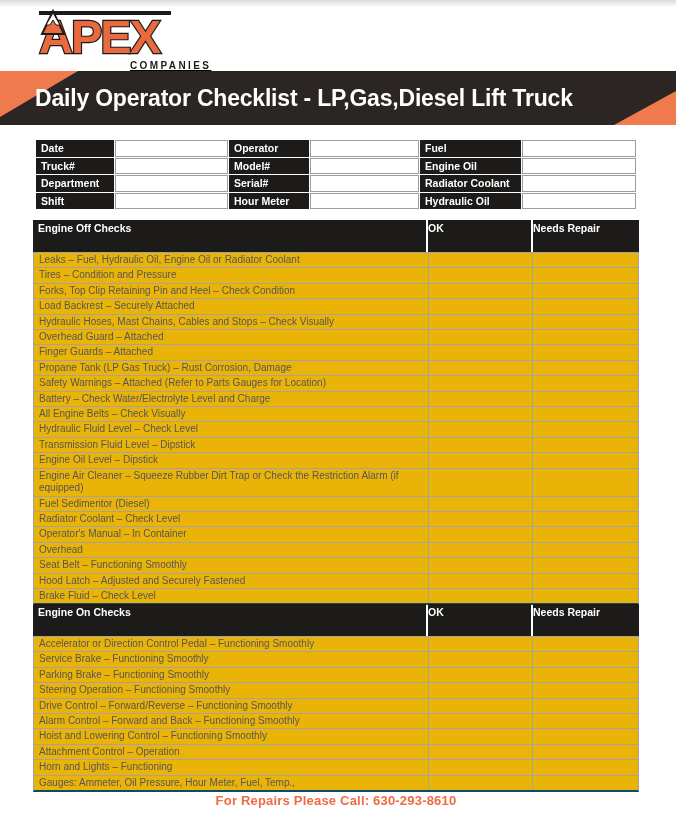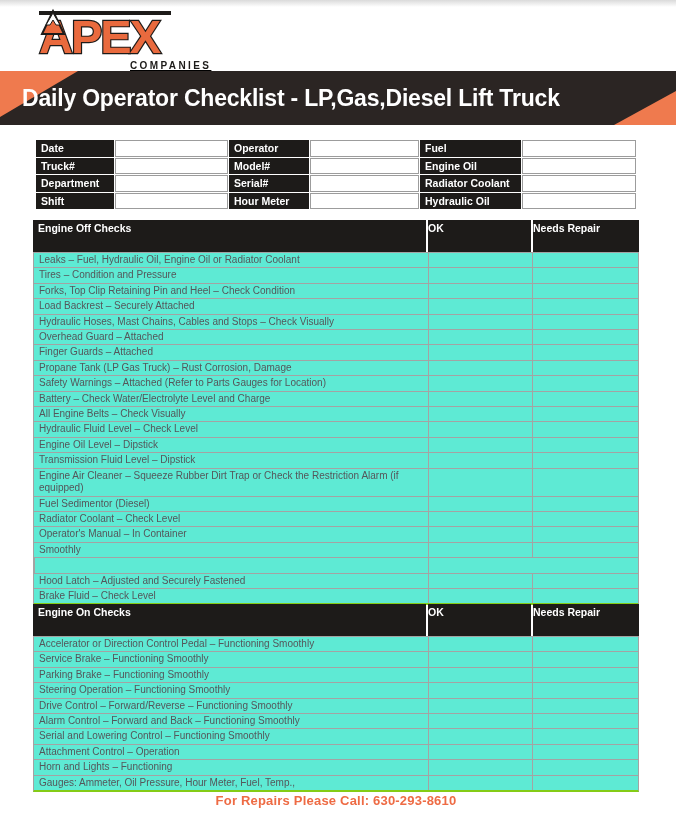--- a/index.html
+++ b/index.html
@@ -11,42 +11,42 @@
     background:linear-gradient(#dadada,#ffffff);}
   
   .logo{position:absolute;left:36px;top:8px;width:140px;text-decoration:underline;}
   .logo-companies{display:flex;align-items:center;gap:4px;margin-top:0px;margin-left:2px;}
   .logo-companies .dash{width:25px;height:3px;background:var(--header_bg,#1d1b19);}
   .logo-companies span{font-size:10px;font-weight:bold;letter-spacing:2.4px;
     color:var(--header_bg,#1d1b19);white-space:nowrap;margin-left:44px;}
   
   .banner{position:absolute;top:71px;left:0;width:676px;height:54px;
     background:var(--banner_bg,#2b2523);}
-  .banner h1{margin:0;position:absolute;left:22px;top:0;height:54px;line-height:55px;
+  .banner h1{margin:0;position:absolute;left:35px;top:0;height:54px;line-height:55px;
     font-size:23px;color:#ffffff;font-weight:bold;letter-spacing:-0.2px;white-space:nowrap;}
   .tri-tl{position:absolute;top:0;left:0;width:0;height:0;
     border-top:46px solid var(--accent_orange,#ef7a4e);border-right:78px solid transparent;}
   .tri-br{position:absolute;bottom:0;right:0;width:0;height:0;
     border-bottom:34px solid var(--accent_orange,#ef7a4e);border-left:62px solid transparent;}
   
   .info-form{position:absolute;left:36px;top:140px;display:grid;
     grid-template-columns:78px 113px 80px 109px 101px 114px;gap:1px;}
   .f-label{background:var(--header_bg,#1d1b19);color:#fff;font-size:10.5px;font-weight:bold;
     height:16.5px;line-height:16.5px;padding-left:5px;box-sizing:border-box;white-space:nowrap;}
   .f-value{background:#fff;border:1px solid #9c9c9c;height:16.5px;box-sizing:border-box;}
   
   .check-table{position:absolute;left:33px;width:606px;}
   .t1{top:220px;} .t2{top:604px;}
   .t-head{display:grid;grid-template-columns:393px 103px 106px;column-gap:2px;height:32px;}
   .t-h-cell{background:var(--header_bg,#1d1b19);color:#fff;font-size:10.5px;font-weight:bold;
     line-height:17px;white-space:nowrap;}
   .t-h-title{padding-left:5px;}
   .t-h-ok,.t-h-nr{text-align:left;}
   .t-body{width:606px;box-sizing:border-box;border:1px solid var(--border_gray,#a3a3a3);
-    border-bottom:2px solid #84cc16;background:#5eead4;}
+    border-bottom:2px solid #0c4a6e;background:#eab308;}
   .t-row{display:grid;grid-template-columns:394px 104px 106px;
     border-bottom:1px solid var(--border_gray,#a3a3a3);min-height:14.4px;}
   .t-row:last-child{border-bottom:none;}
   .t-cell{box-sizing:border-box;display:flex;align-items:center;}
   .t-desc{padding:1px 4px 1px 5px;font-size:10px;line-height:12.4px;
     color:var(--row_text,#55565a);}
   .t-ok,.t-nr{border-left:1px solid var(--border_gray,#a3a3a3);}
   
   .repairs-footer{position:absolute;left:33px;top:793px;width:606px;text-align:center;
     font-size:13px;font-weight:bold;letter-spacing:0.2px;color:var(--footer_orange,#ee6b44);
@@ -165,55 +165,56 @@
         <div class="t-cell t-desc">All Engine Belts – Check Visually</div>
         <div class="t-cell t-ok"></div>
         <div class="t-cell t-nr"></div>
       </div>
       <div class="t-row">
         <div class="t-cell t-desc">Hydraulic Fluid Level – Check Level</div>
         <div class="t-cell t-ok"></div>
         <div class="t-cell t-nr"></div>
       </div>
       <div class="t-row">
+        <div class="t-cell t-desc">Transmission Fluid Level – Dipstick</div>
+        <div class="t-cell t-ok"></div>
+        <div class="t-cell t-nr"></div>
+      </div>
+      <div class="t-row">
         <div class="t-cell t-desc">Engine Oil Level – Dipstick</div>
         <div class="t-cell t-ok"></div>
         <div class="t-cell t-nr"></div>
       </div>
       <div class="t-row">
-        <div class="t-cell t-desc">Transmission Fluid Level – Dipstick</div>
-        <div class="t-cell t-ok"></div>
-        <div class="t-cell t-nr"></div>
-      </div>
-      <div class="t-row">
         <div class="t-cell t-desc">Engine Air Cleaner – Squeeze Rubber Dirt Trap or Check the Restriction Alarm (if equipped)</div>
         <div class="t-cell t-ok"></div>
         <div class="t-cell t-nr"></div>
       </div>
       <div class="t-row">
         <div class="t-cell t-desc">Fuel Sedimentor (Diesel)</div>
         <div class="t-cell t-ok"></div>
         <div class="t-cell t-nr"></div>
       </div>
       <div class="t-row">
         <div class="t-cell t-desc">Radiator Coolant – Check Level</div>
         <div class="t-cell t-ok"></div>
         <div class="t-cell t-nr"></div>
       </div>
       <div class="t-row">
         <div class="t-cell t-desc">Operator's Manual – In Container</div>
         <div class="t-cell t-ok"></div>
         <div class="t-cell t-nr"></div>
       </div>
       <div class="t-row">
-        <div class="t-cell t-desc">Smoothly</div>
-        <div class="t-cell t-ok"></div>
-        <div class="t-cell t-nr"></div>
-      </div>
-      <div class="t-row">
+        <div class="t-cell t-desc">Overhead</div>
+        <div class="t-cell t-ok"></div>
+        <div class="t-cell t-nr"></div>
+      </div>
+      <div class="t-row">
+        <div class="t-cell t-desc">Seat Belt – Functioning Smoothly</div>
         <div class="t-cell t-ok"></div>
         <div class="t-cell t-nr"></div>
       </div>
       <div class="t-row">
         <div class="t-cell t-desc">Hood Latch – Adjusted and Securely Fastened</div>
         <div class="t-cell t-ok"></div>
         <div class="t-cell t-nr"></div>
       </div>
       <div class="t-row">
         <div class="t-cell t-desc">Brake Fluid – Check Level</div>
@@ -253,21 +254,21 @@
         <div class="t-cell t-desc">Drive Control – Forward/Reverse – Functioning Smoothly</div>
         <div class="t-cell t-ok"></div>
         <div class="t-cell t-nr"></div>
       </div>
       <div class="t-row">
         <div class="t-cell t-desc">Alarm Control – Forward and Back – Functioning Smoothly</div>
         <div class="t-cell t-ok"></div>
         <div class="t-cell t-nr"></div>
       </div>
       <div class="t-row">
-        <div class="t-cell t-desc">Serial and Lowering Control – Functioning Smoothly</div>
+        <div class="t-cell t-desc">Hoist and Lowering Control – Functioning Smoothly</div>
         <div class="t-cell t-ok"></div>
         <div class="t-cell t-nr"></div>
       </div>
       <div class="t-row">
         <div class="t-cell t-desc">Attachment Control – Operation</div>
         <div class="t-cell t-ok"></div>
         <div class="t-cell t-nr"></div>
       </div>
       <div class="t-row">
         <div class="t-cell t-desc">Horn and Lights – Functioning</div>

